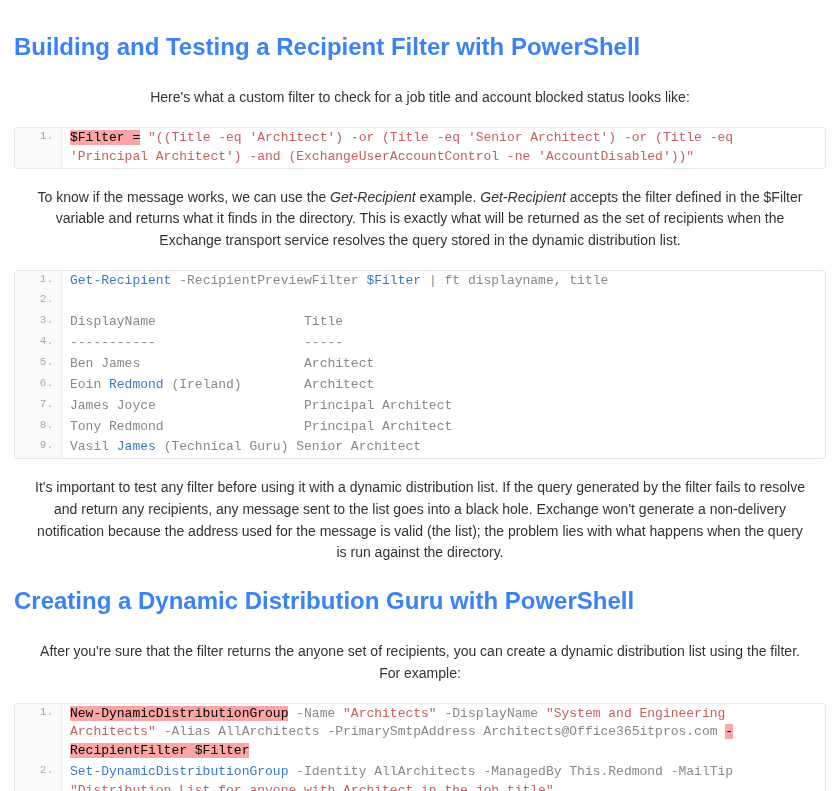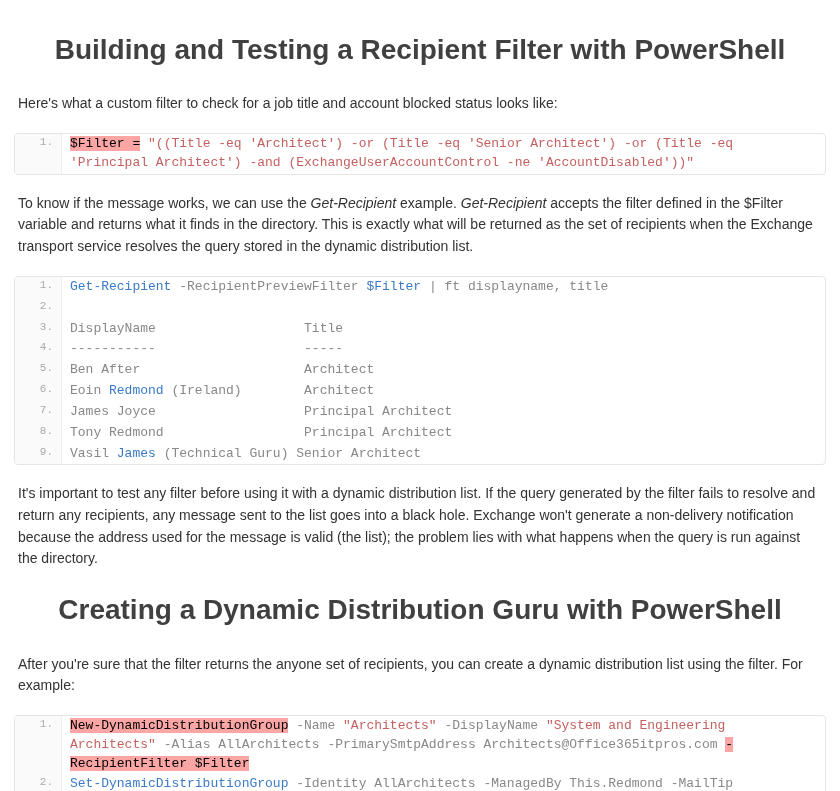--- a/index.html
+++ b/index.html
@@ -5,27 +5,26 @@
   body {
     font-family: "Segoe UI", Arial, sans-serif;
     color: #333;
     max-width: 840px;
     margin: 0;
     padding: 10px 14px;
     line-height: 1.55;
     font-size: 14px;
   }
   h2 {
-    font-size: 28px;
+    font-size: 24px;
     font-weight: 700;
-    color: #404040;
+    color: #3b82f6;
     margin: 18px 0 22px;
-    text-align: center;
   }
-  p { margin: 14px 4px; }
+  p { margin: 14px 17px; text-align: center; }
   em { font-style: italic; }
   .codeblock {
     border: 1px solid #e5e5e5;
     border-radius: 4px;
     overflow: hidden;
     margin: 18px 0;
   }
   table.code {
     border-collapse: collapse;
     width: 100%;
@@ -88,21 +87,21 @@
     <tr>
           <td class="ln">3.</td>
         <td class="src">DisplayName                   Title</td>
         </tr>
     <tr>
           <td class="ln">4.</td>
         <td class="src">-----------                   -----</td>
         </tr>
     <tr>
           <td class="ln">5.</td>
-        <td class="src">Ben After                     Architect</td>
+        <td class="src">Ben James                     Architect</td>
         </tr>
     <tr>
           <td class="ln">6.</td>
         <td class="src"><span>Eoin </span><span class="cmd">Redmond</span><span> (Ireland)        Architect</span></td>
         </tr>
     <tr>
           <td class="ln">7.</td>
         <td class="src">James Joyce                   Principal Architect</td>
         </tr>
     <tr>

